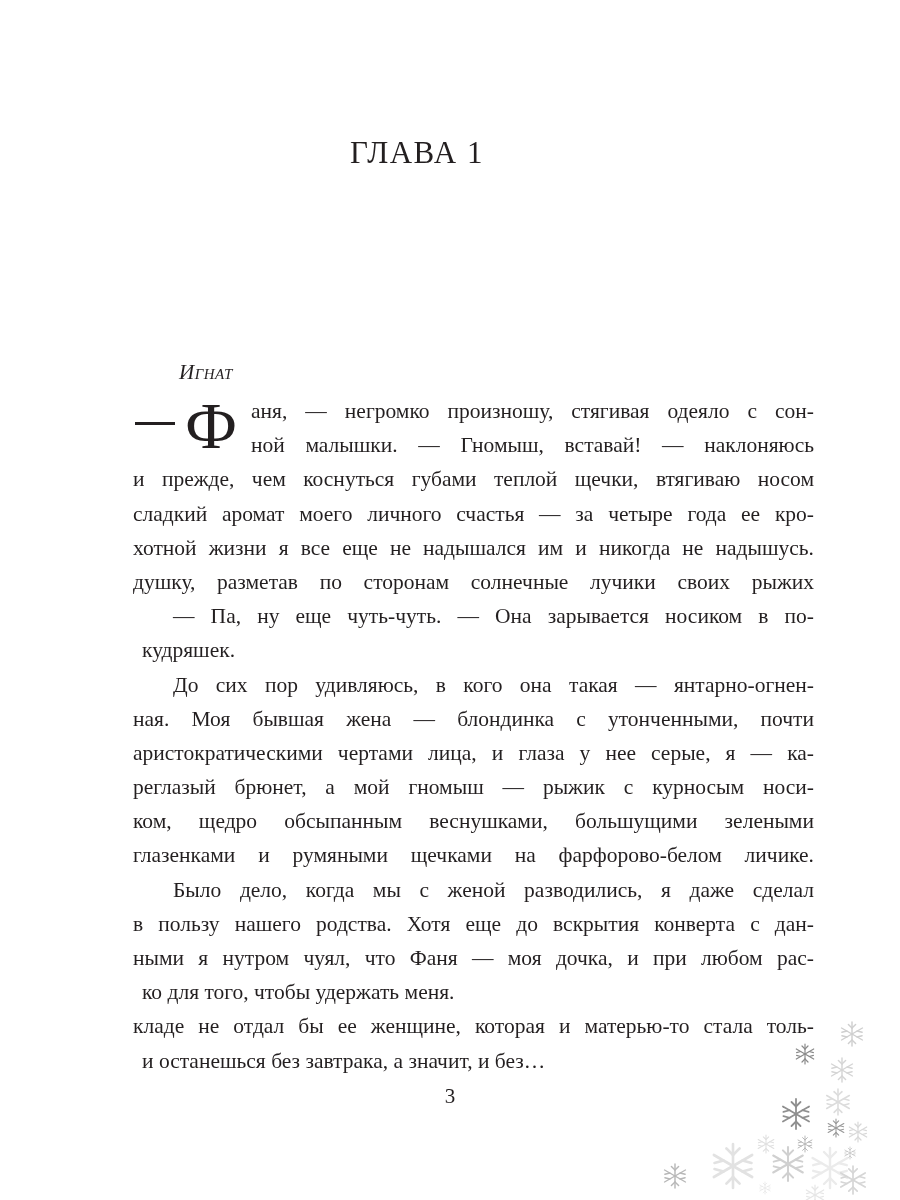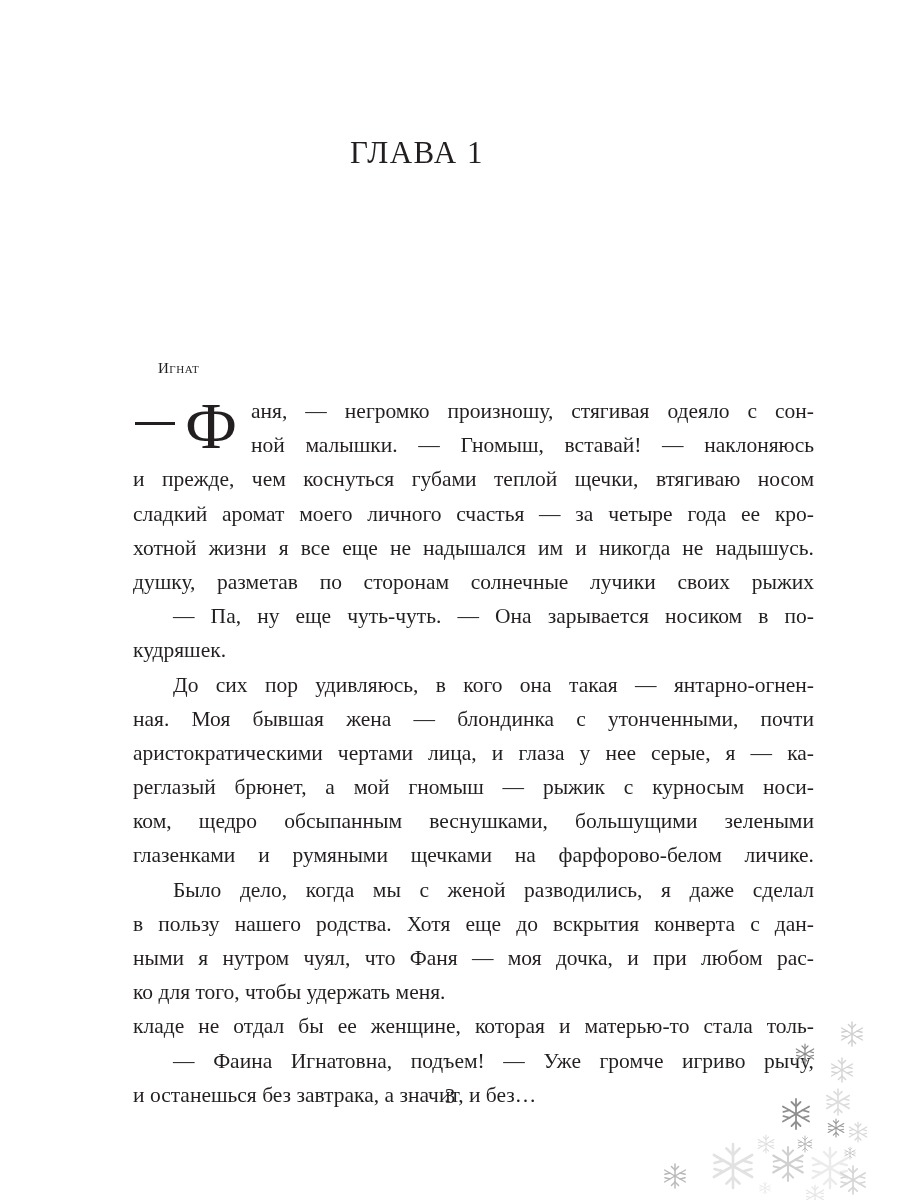--- a/index.html
+++ b/index.html
@@ -5,32 +5,32 @@
   html, body { margin: 0; padding: 0; }
   body {
     width: 900px; height: 1200px; background: #ffffff; position: relative; overflow: hidden;
     font-family: "Liberation Serif", "DejaVu Serif", serif; color: #231f20;
   }
   .chapter-title {
     position: absolute; top: 135px; left: 0; width: 834px; text-align: center;
     font-size: 31px; letter-spacing: 1.5px; font-weight: normal;
   }
   .narrator {
-    position: absolute; top: 360px; left: 158px; font-size: 15px;
+    position: absolute; top: 360px; left: 179px; font-style: italic; font-size: 21px;
     font-variant: small-caps; letter-spacing: 0.5px;
   }
   .body-text {
     position: absolute; top: 394px; left: 133px; width: 681px;
     font-size: 21.5px; line-height: 34.2px;
   }
   .line {
     display: block; white-space: nowrap; text-align: justify; text-align-last: justify;
     height: 34.2px;
   }
-  .line.last { text-align-last: left; }
+  .line.last { text-align-last: left; margin-left: 9px; }
   .line.indent { padding-left: 40px; }
   .dropcap-line { padding-left: 118px; }
   .dropcap-wrap {
     position: absolute; left: 0; top: 0; width: 118px; height: 68px;
   }
   .dropcap-dash {
     position: absolute; left: 2px; top: 28px; width: 40px; height: 3px; background: #231f20;
   }
   .dropcap-letter {
     position: absolute; left: 52px; top: -8px; font-size: 66px; line-height: 80px;
@@ -63,21 +63,20 @@
   <span class="line">ная. Моя бывшая жена — блондинка с утонченными, почти</span>
   <span class="line">аристократическими чертами лица, и глаза у нее серые, я — ка-</span>
   <span class="line">реглазый брюнет, а мой гномыш — рыжик с курносым носи-</span>
   <span class="line">ком, щедро обсыпанным веснушками, большущими зелеными</span>
   <span class="line">глазенками и румяными щечками на фарфорово-белом личике.</span>
   <span class="line indent">Было дело, когда мы с женой разводились, я даже сделал</span>
   <span class="line">в пользу нашего родства. Хотя еще до вскрытия конверта с дан-</span>
   <span class="line">ными я нутром чуял, что Фаня — моя дочка, и при любом рас-</span>
   <span class="line last">ко для того, чтобы удержать меня.</span>
   <span class="line">кладе не отдал бы ее женщине, которая и матерью-то стала толь-</span>
-  <span class="line indent">— Фаина Игнатовна, подъем! — Уже громче игриво рычу,</span>
   <span class="line last">и останешься без завтрака, а значит, и без…</span>
 </div>
 
 <div class="page-number">3</div>
 
 <svg class="snowflakes" viewBox="0 0 260 190">
   <defs>
     <g id="flake">
       <g stroke-width="1.2" stroke-linecap="round" fill="none">
         <line x1="0" y1="-10" x2="0" y2="10"></line>

